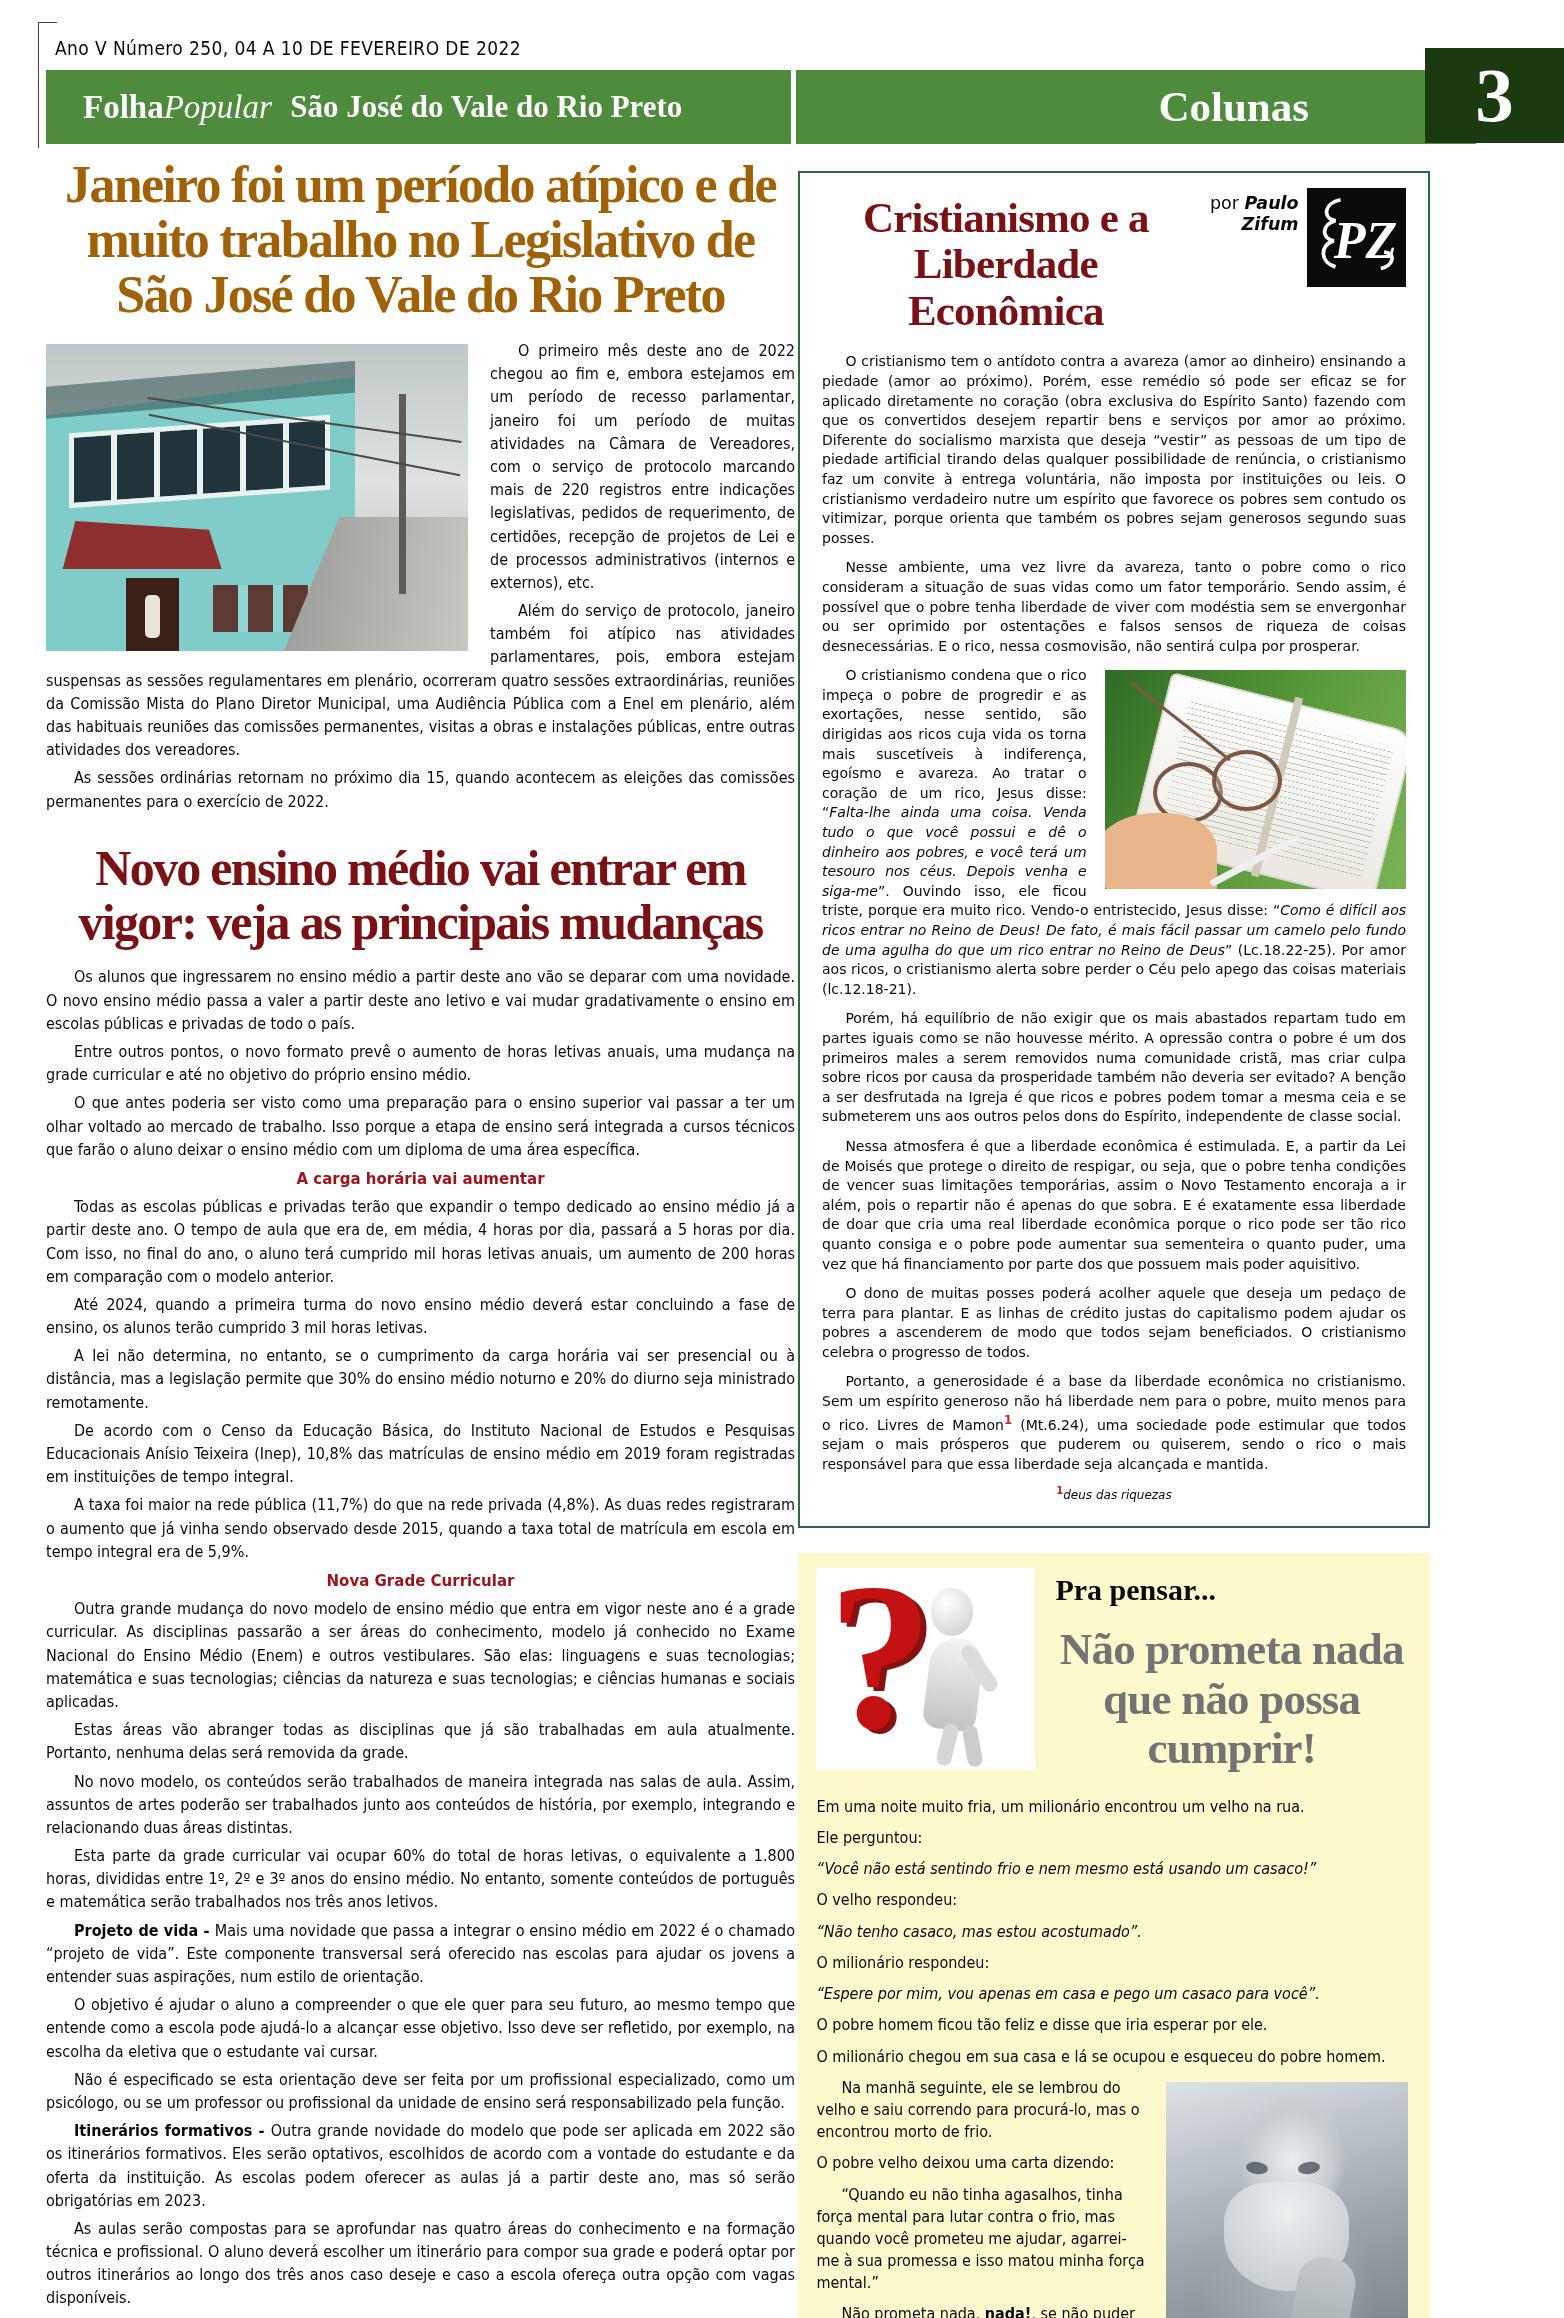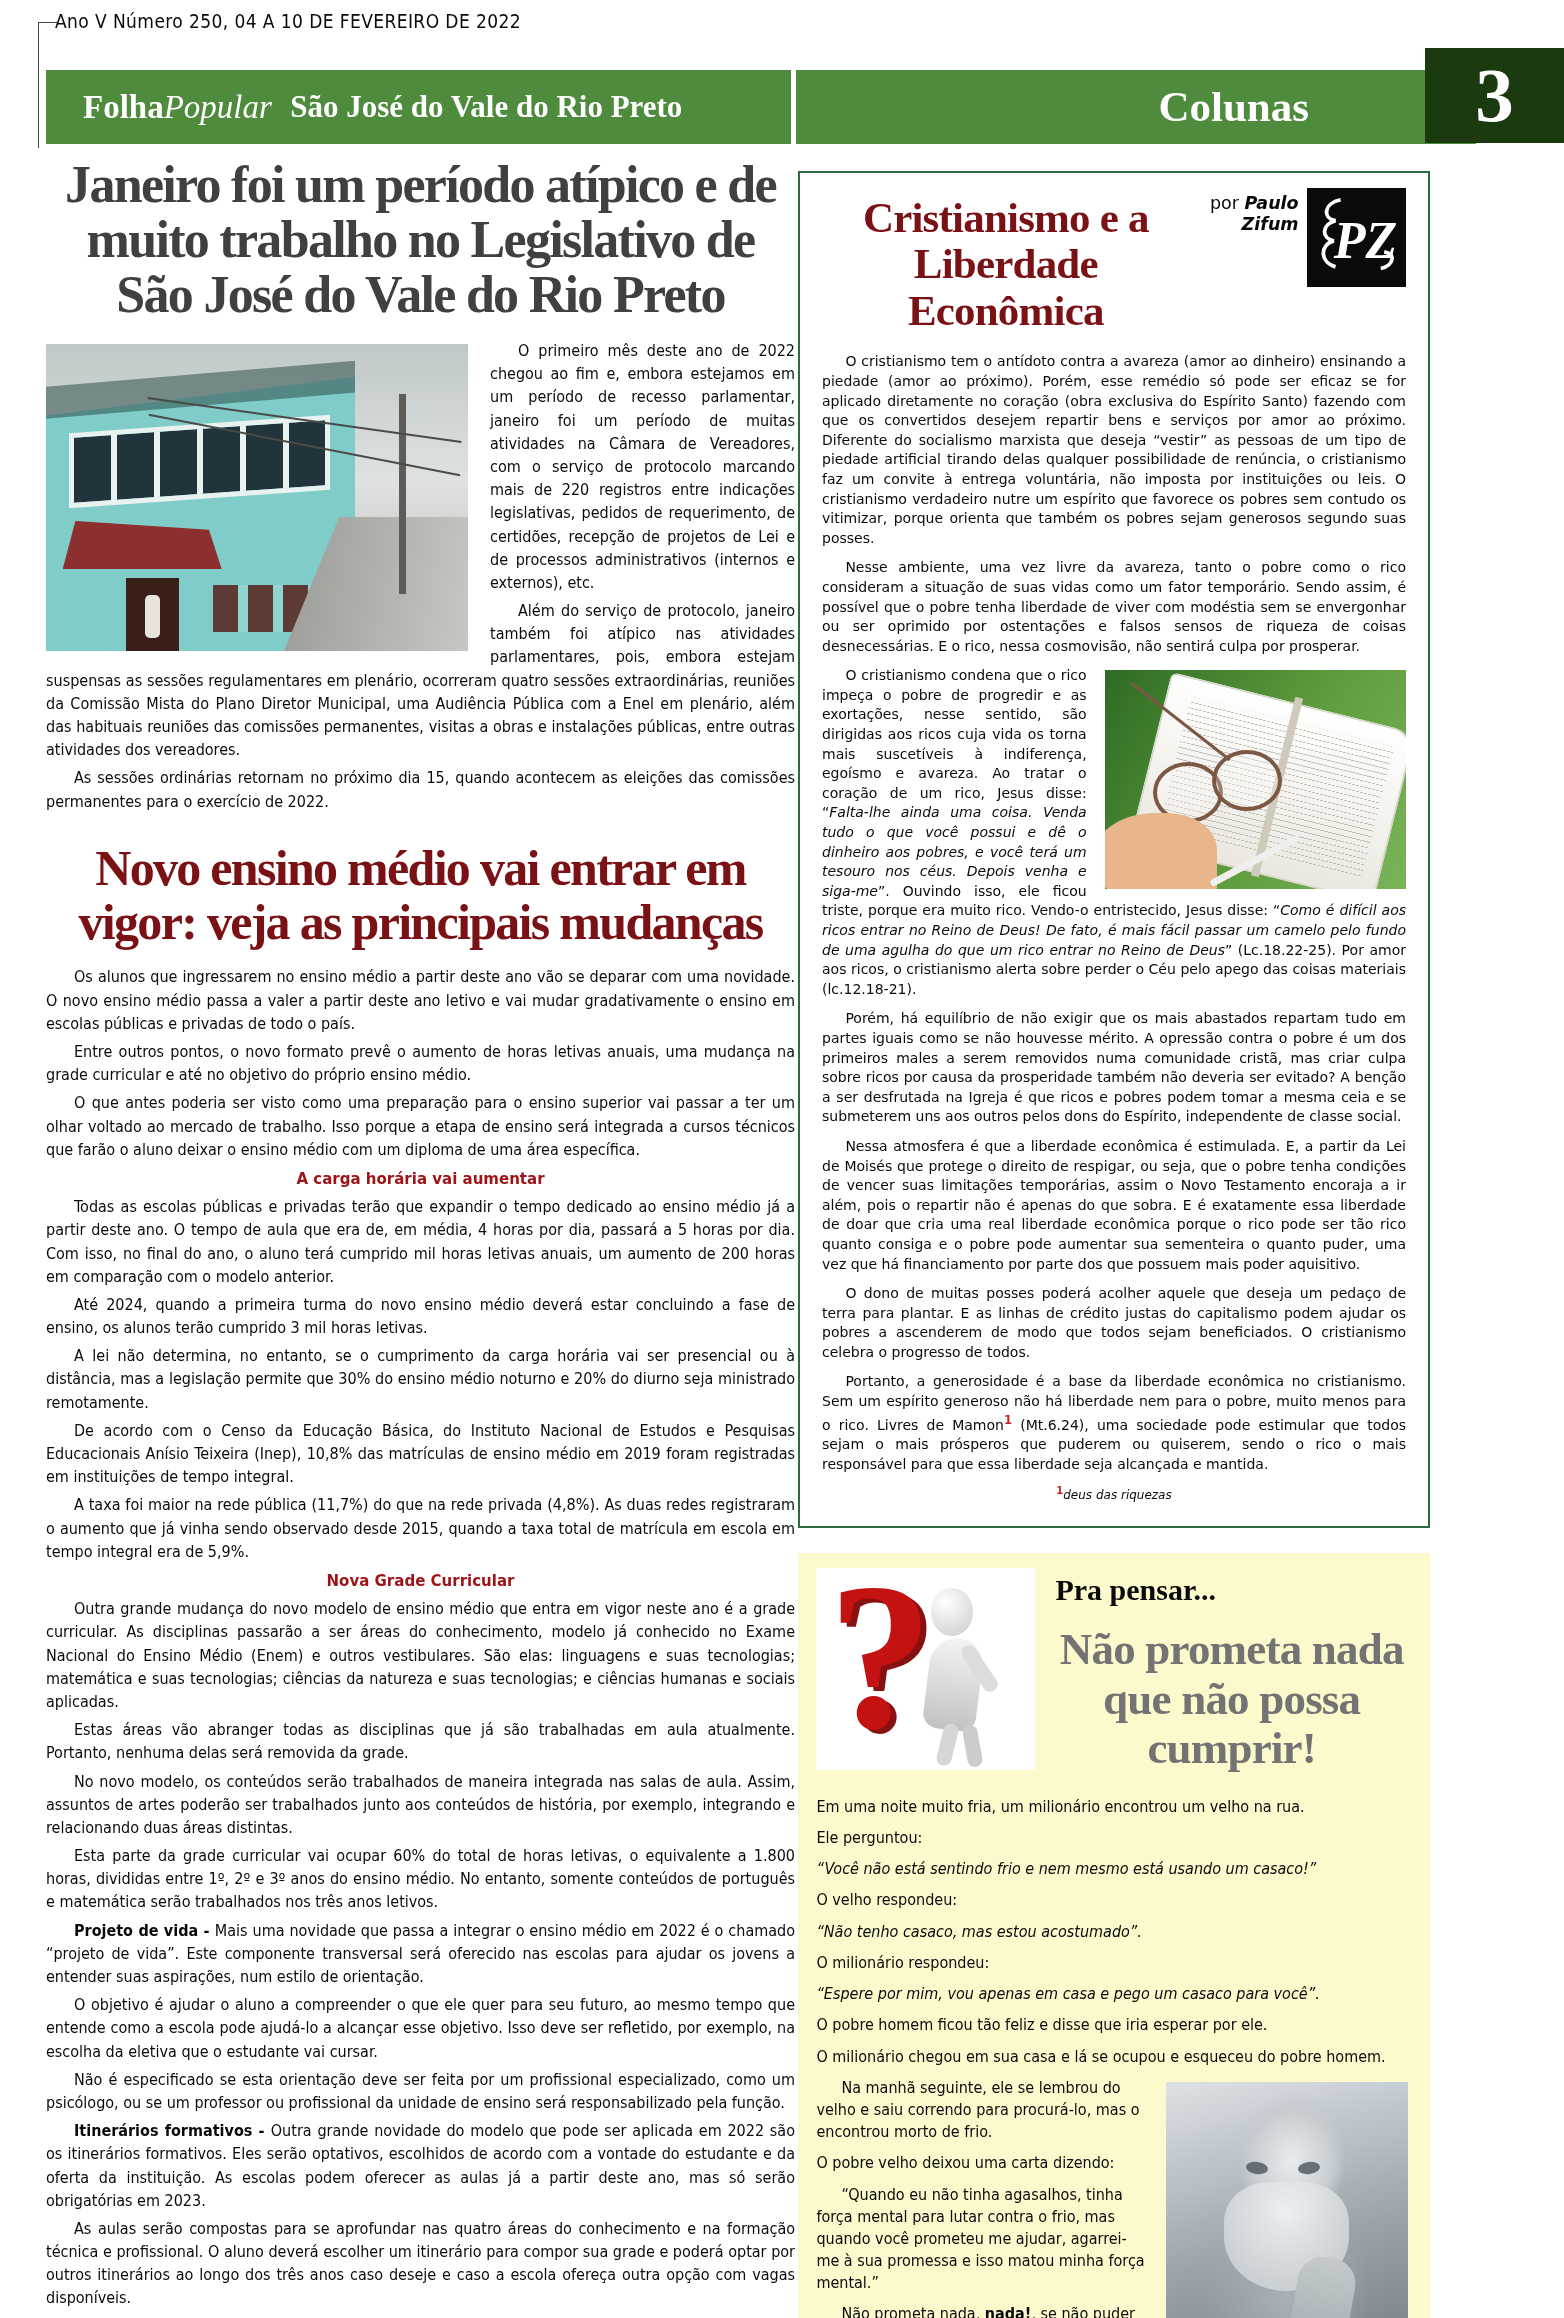--- a/index.html
+++ b/index.html
@@ -1,34 +1,34 @@
 <!DOCTYPE html>
 <html style="font-size:13.4px"><head>
 <meta charset="utf-8">
 <style>
   html,body{margin:0;padding:0;background:#888;}
   .page{position:relative;width:1564px;height:2319px;background:#fff;overflow:hidden;
         font-family:"DejaVu Sans","Liberation Sans",sans-serif;font-stretch:condensed;color:#0a0a0a;}
   
   .corner-mark{position:absolute;left:38px;top:22px;width:18.4px;height:125px;border-left:1.7px solid #444;border-top:1.7px solid #444;}
-  .issue-line{position:absolute;left:55px;top:10px;font-size:19px;letter-spacing:0.4px;}
+  .issue-line{position:absolute;left:55px;top:37px;font-size:19px;letter-spacing:0.4px;}
   .banner{position:absolute;top:70px;height:74px;background:#4e8b3c;}
   .banner-left{left:46px;width:745px;display:flex;align-items:center;padding-left:37px;box-sizing:border-box;}
   .banner-right{left:796px;width:680px;}
   .brand-bold{font-family:"Liberation Serif","DejaVu Serif",serif;font-weight:bold;color:#fff;font-size:33px;}
   .brand-italic{font-family:"Liberation Serif","DejaVu Serif",serif;font-style:italic;color:#fff;font-size:33px;}
   .city{font-family:"Liberation Serif","DejaVu Serif",serif;font-weight:bold;color:#fff;font-size:31px;margin-left:18.4px;}
   .section-label{position:absolute;right:167px;top:11.7px;font-family:"Liberation Serif","DejaVu Serif",serif;font-weight:bold;color:#fff;font-size:43px;}
   .pagenum{position:absolute;left:1425px;top:48px;width:139px;height:95px;background:#1c3a10;color:#fff;
            display:flex;align-items:center;justify-content:center;font-family:"Liberation Serif","DejaVu Serif",serif;font-weight:bold;font-size:77px;}
   
   .leftcol{position:absolute;left:46px;top:157px;width:749px;}
   .rightcol{position:absolute;left:798px;top:171px;width:632px;}
   h1,h2{font-family:"Liberation Serif","DejaVu Serif",serif;font-weight:bold;text-align:center;letter-spacing:-1.7px;margin:0;}
-  h1{font-size:52px;line-height:1.06;color:#404040;}
+  h1{font-size:52px;line-height:1.06;color:#a16207;}
   h2{font-size:50px;line-height:1.08;color:#7a1114;margin-top:28px;}
   .lbody{margin-top:16.7px;font-size:16px;line-height:1.45;text-align:justify;}
   .lbody p{margin:0 0 5px 0;}
   .ind{text-indent:28px;}
   .subhead{text-align:center;font-weight:bold;color:#9e1318;font-size:16.7px;margin:3.3px 0 5px 0 !important;}
   
   .photo1{float:left;width:422px;height:307px;margin:5px 22px 3.3px 0;position:relative;overflow:hidden;
           background:linear-gradient(#bfc8c8,#dfe2e0 45%,#b5b5b3);}
   .photo1 span{position:absolute;display:block;}
   .ph-bldg{left:0;top:33px;width:309px;height:274px;background:#7fccc8;clip-path:polygon(0 14%,100% 0,100% 100%,0 100%);}

